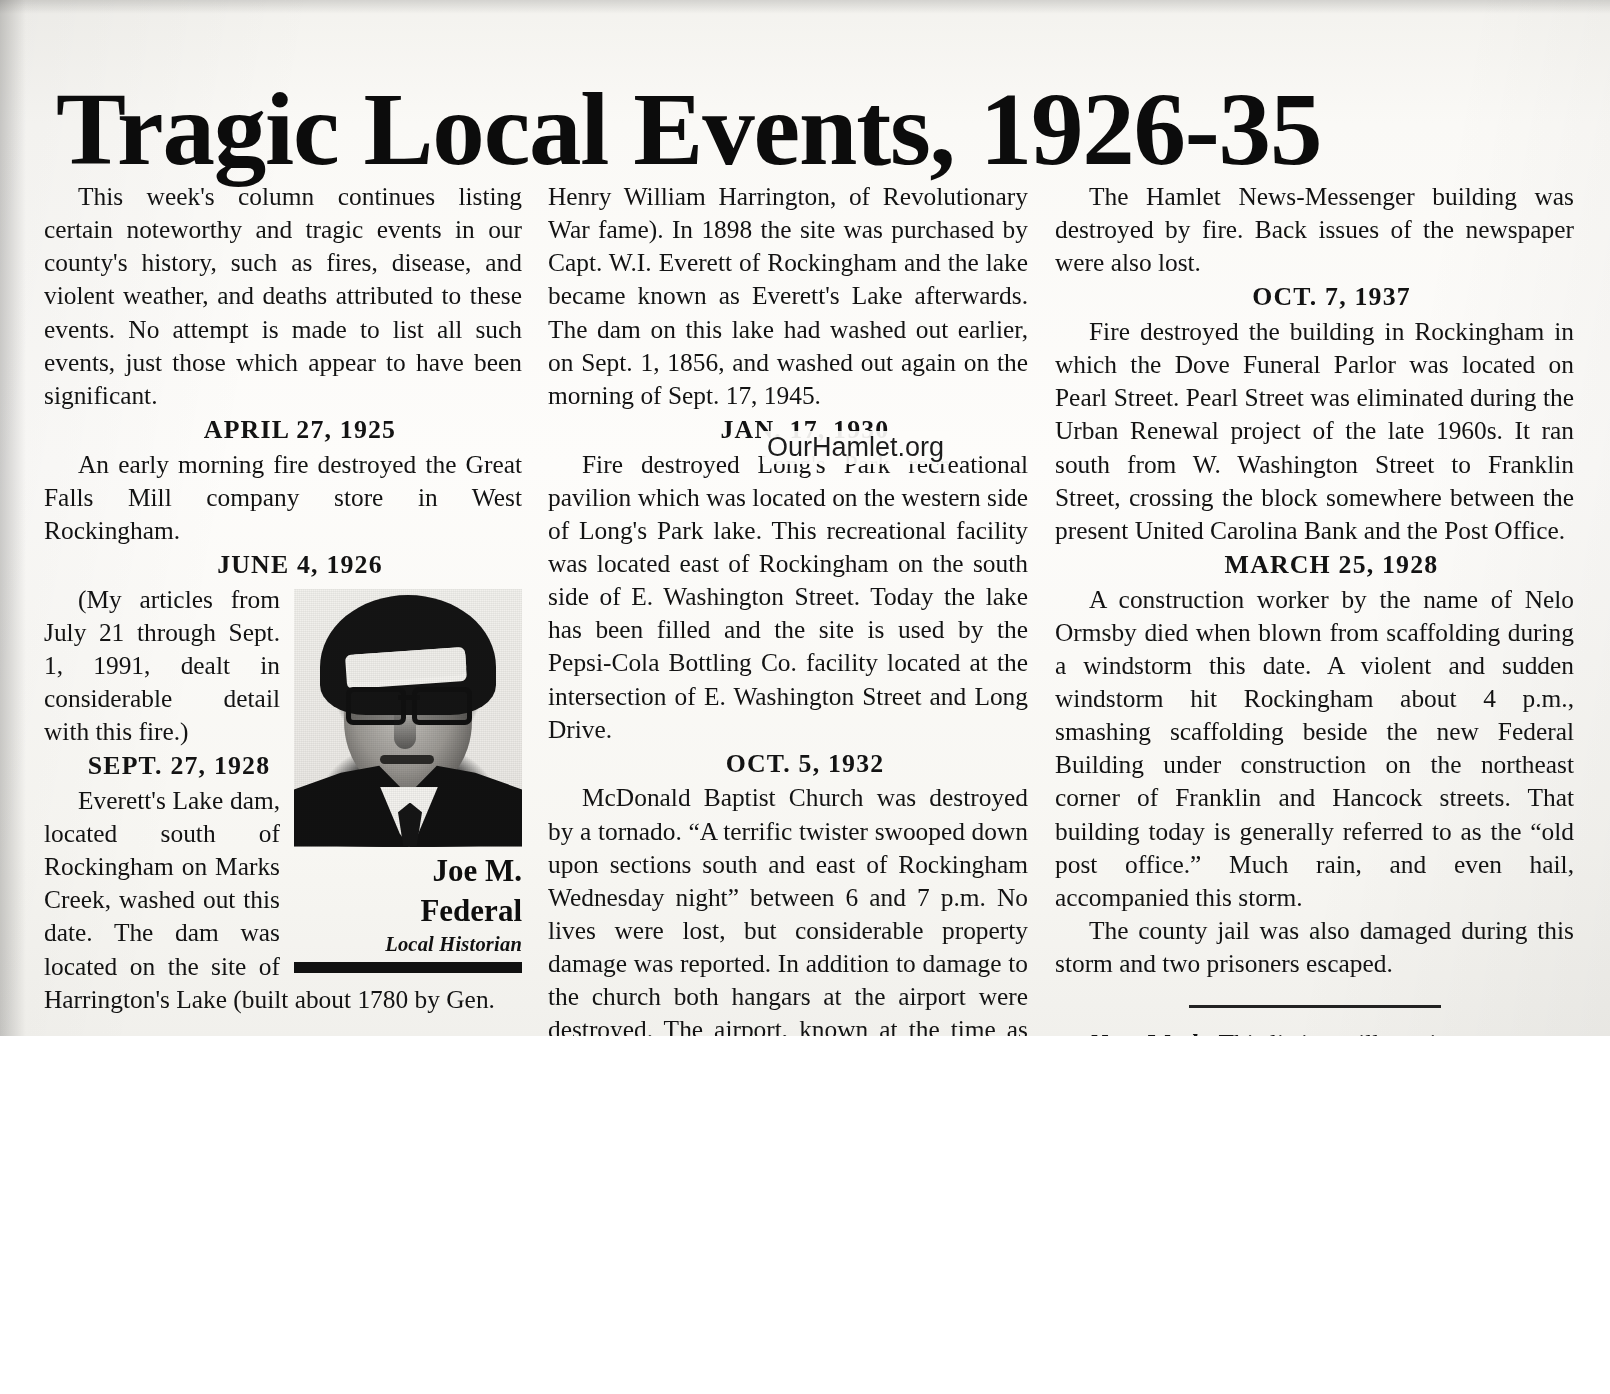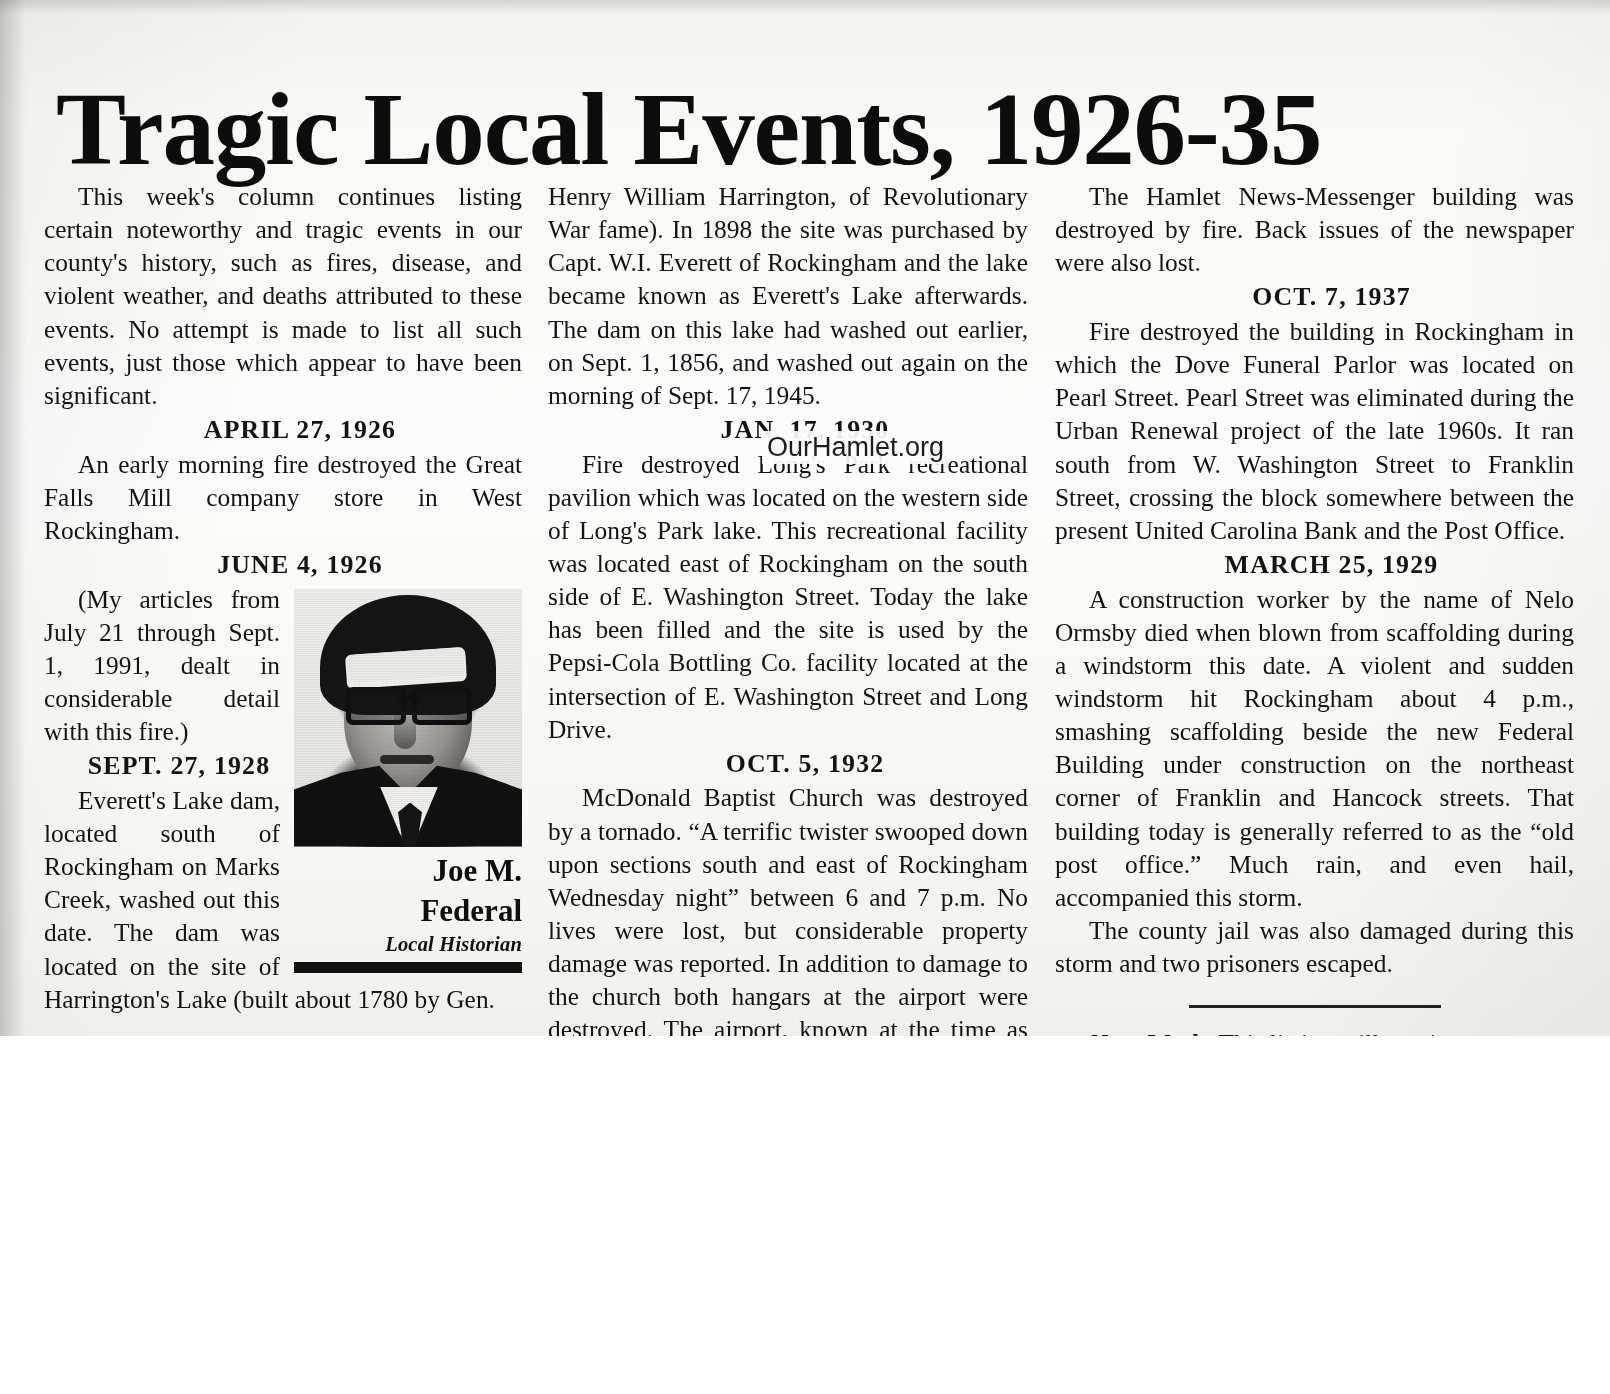--- a/index.html
+++ b/index.html
@@ -284,21 +284,21 @@
   <div class="edge-left"></div>
 
   <h1 class="headline">Tragic Local Events, 1926-35</h1>
 
   <div class="columns">
 
     <div class="col col-1">
 
       <p>This week's column continues listing certain noteworthy and tragic events in our county's history, such as fires, disease, and violent weather, and deaths attributed to these events. No attempt is made to list all such events, just those which appear to have been significant.</p>
 
-      <p class="datehead">APRIL 27, 1926</p>
+      <p class="datehead">APRIL 27, 1925</p>
       <p>An early morning fire destroyed the Great Falls Mill company store in West Rockingham.</p>
 
       <p class="datehead">JUNE 4, 1926</p>
 
       <div class="portrait-float">
         <div class="portrait">
           <div class="bg"></div>
           <div class="face"></div>
           <div class="hair"></div>
           <div class="brow"></div>
@@ -338,21 +338,21 @@
       <p>McDonald Baptist Church was destroyed by a tornado. “A terrific twister swooped down upon sections south and east of Rockingham Wednesday night” between 6 and 7 p.m. No lives were lost, but considerable property damage was reported. In addition to damage to the church both hangars at the airport were destroyed. The airport, known at the time as Foxport, was located east of Rockingham at the intersection of US Highway 1 and Wiregrass Road.</p>
     </div>
 
     <div class="col col-3">
 
       <p>The Hamlet News-Messenger building was destroyed by fire. Back issues of the newspaper were also lost.</p>
 
       <p class="datehead">OCT. 7, 1937</p>
       <p>Fire destroyed the building in Rockingham in which the Dove Funeral Parlor was located on Pearl Street. Pearl Street was eliminated during the Urban Renewal project of the late 1960s. It ran south from W. Washington Street to Franklin Street, crossing the block somewhere between the present United Carolina Bank and the Post Office.</p>
 
-      <p class="datehead">MARCH 25, 1929</p>
+      <p class="datehead">MARCH 25, 1928</p>
       <p>A construction worker by the name of Nelo Ormsby died when blown from scaffolding during a windstorm this date. A violent and sudden windstorm hit Rockingham about 4 p.m., smashing scaffolding beside the new Federal Building under construction on the northeast corner of Franklin and Hancock streets. That building today is generally referred to as the “old post office.” Much rain, and even hail, accompanied this storm.</p>
       <p>The county jail was also damaged during this storm and two prisoners escaped.</p>
 
       <div class="end-rule"></div>
 
       <p><span class="lead">Next Week:</span><span> This listing will continue.</span></p>
     </div>
 
   </div>
 

